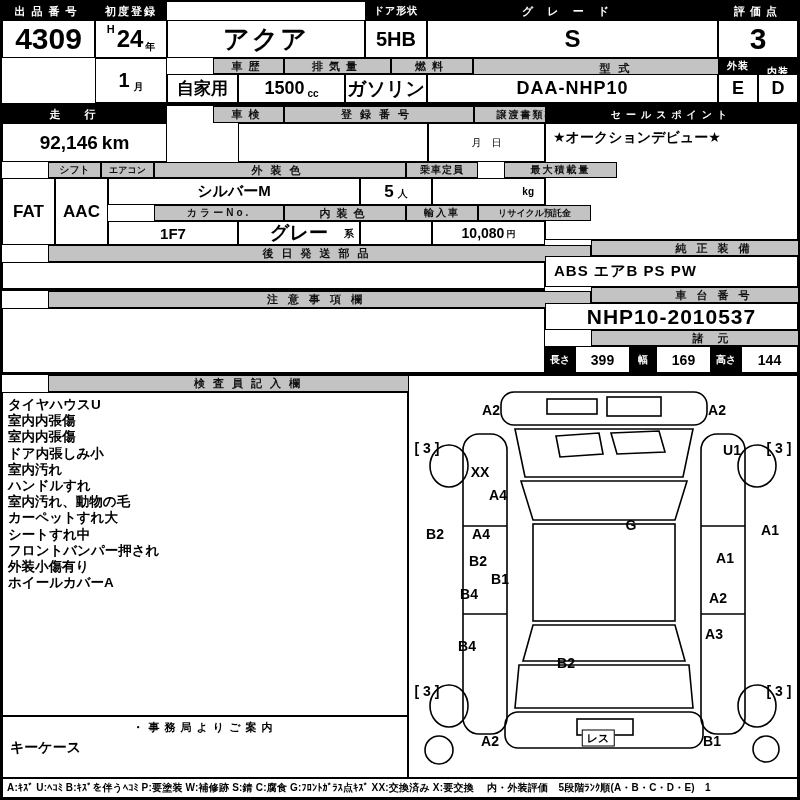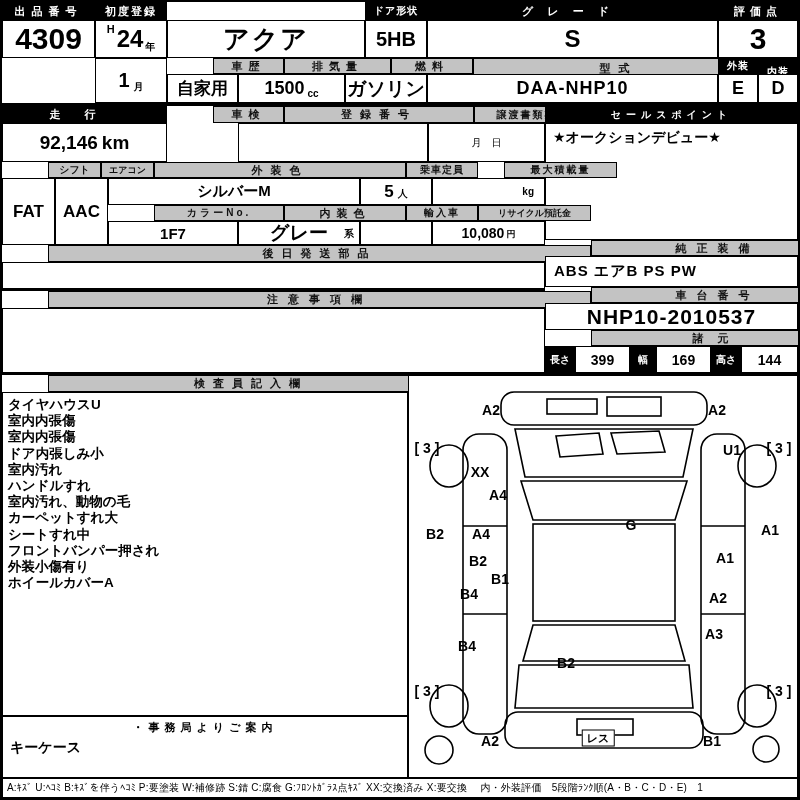--- a/index.html
+++ b/index.html
@@ -29,21 +29,21 @@
   .unit-start{align-self:flex-start;padding-top:2px;}
   .notes-area{flex-direction:column;align-items:flex-start;justify-content:flex-start;padding:4px 5px;}
   .note{font-size:13.5px;font-weight:600;line-height:16.2px;}
   .diagram{padding:0;}
   .diagram svg{position:absolute;left:0;top:0;width:100%;height:100%;}
   .dmg{
     position:absolute;transform:translate(-50%,-50%);
     font-size:14px;font-weight:bold;z-index:10;text-align:right;
   }
   .dmg-box{border:1.5px solid #000;background:#fff;padding:0 4px;font-size:11px;}
-  .legend-cell{font-size:10px;font-weight:400;padding-left:4px;letter-spacing:0.2px;}
+  .legend-cell{font-size:10px;font-weight:700;padding-left:4px;letter-spacing:0.2px;}
   .office-box{flex-direction:column;align-items:stretch;justify-content:flex-start;}
   .office-hdr{text-align:center;font-size:11px;font-weight:600;letter-spacing:5px;padding-top:3px;}
   .office-note{font-size:14px;font-weight:bold;padding:4px 0 0 7px;text-align:left;}
 </style>
 </head>
 <body>
 
 <div class="sheet">
   <div class="frame"></div>
 

